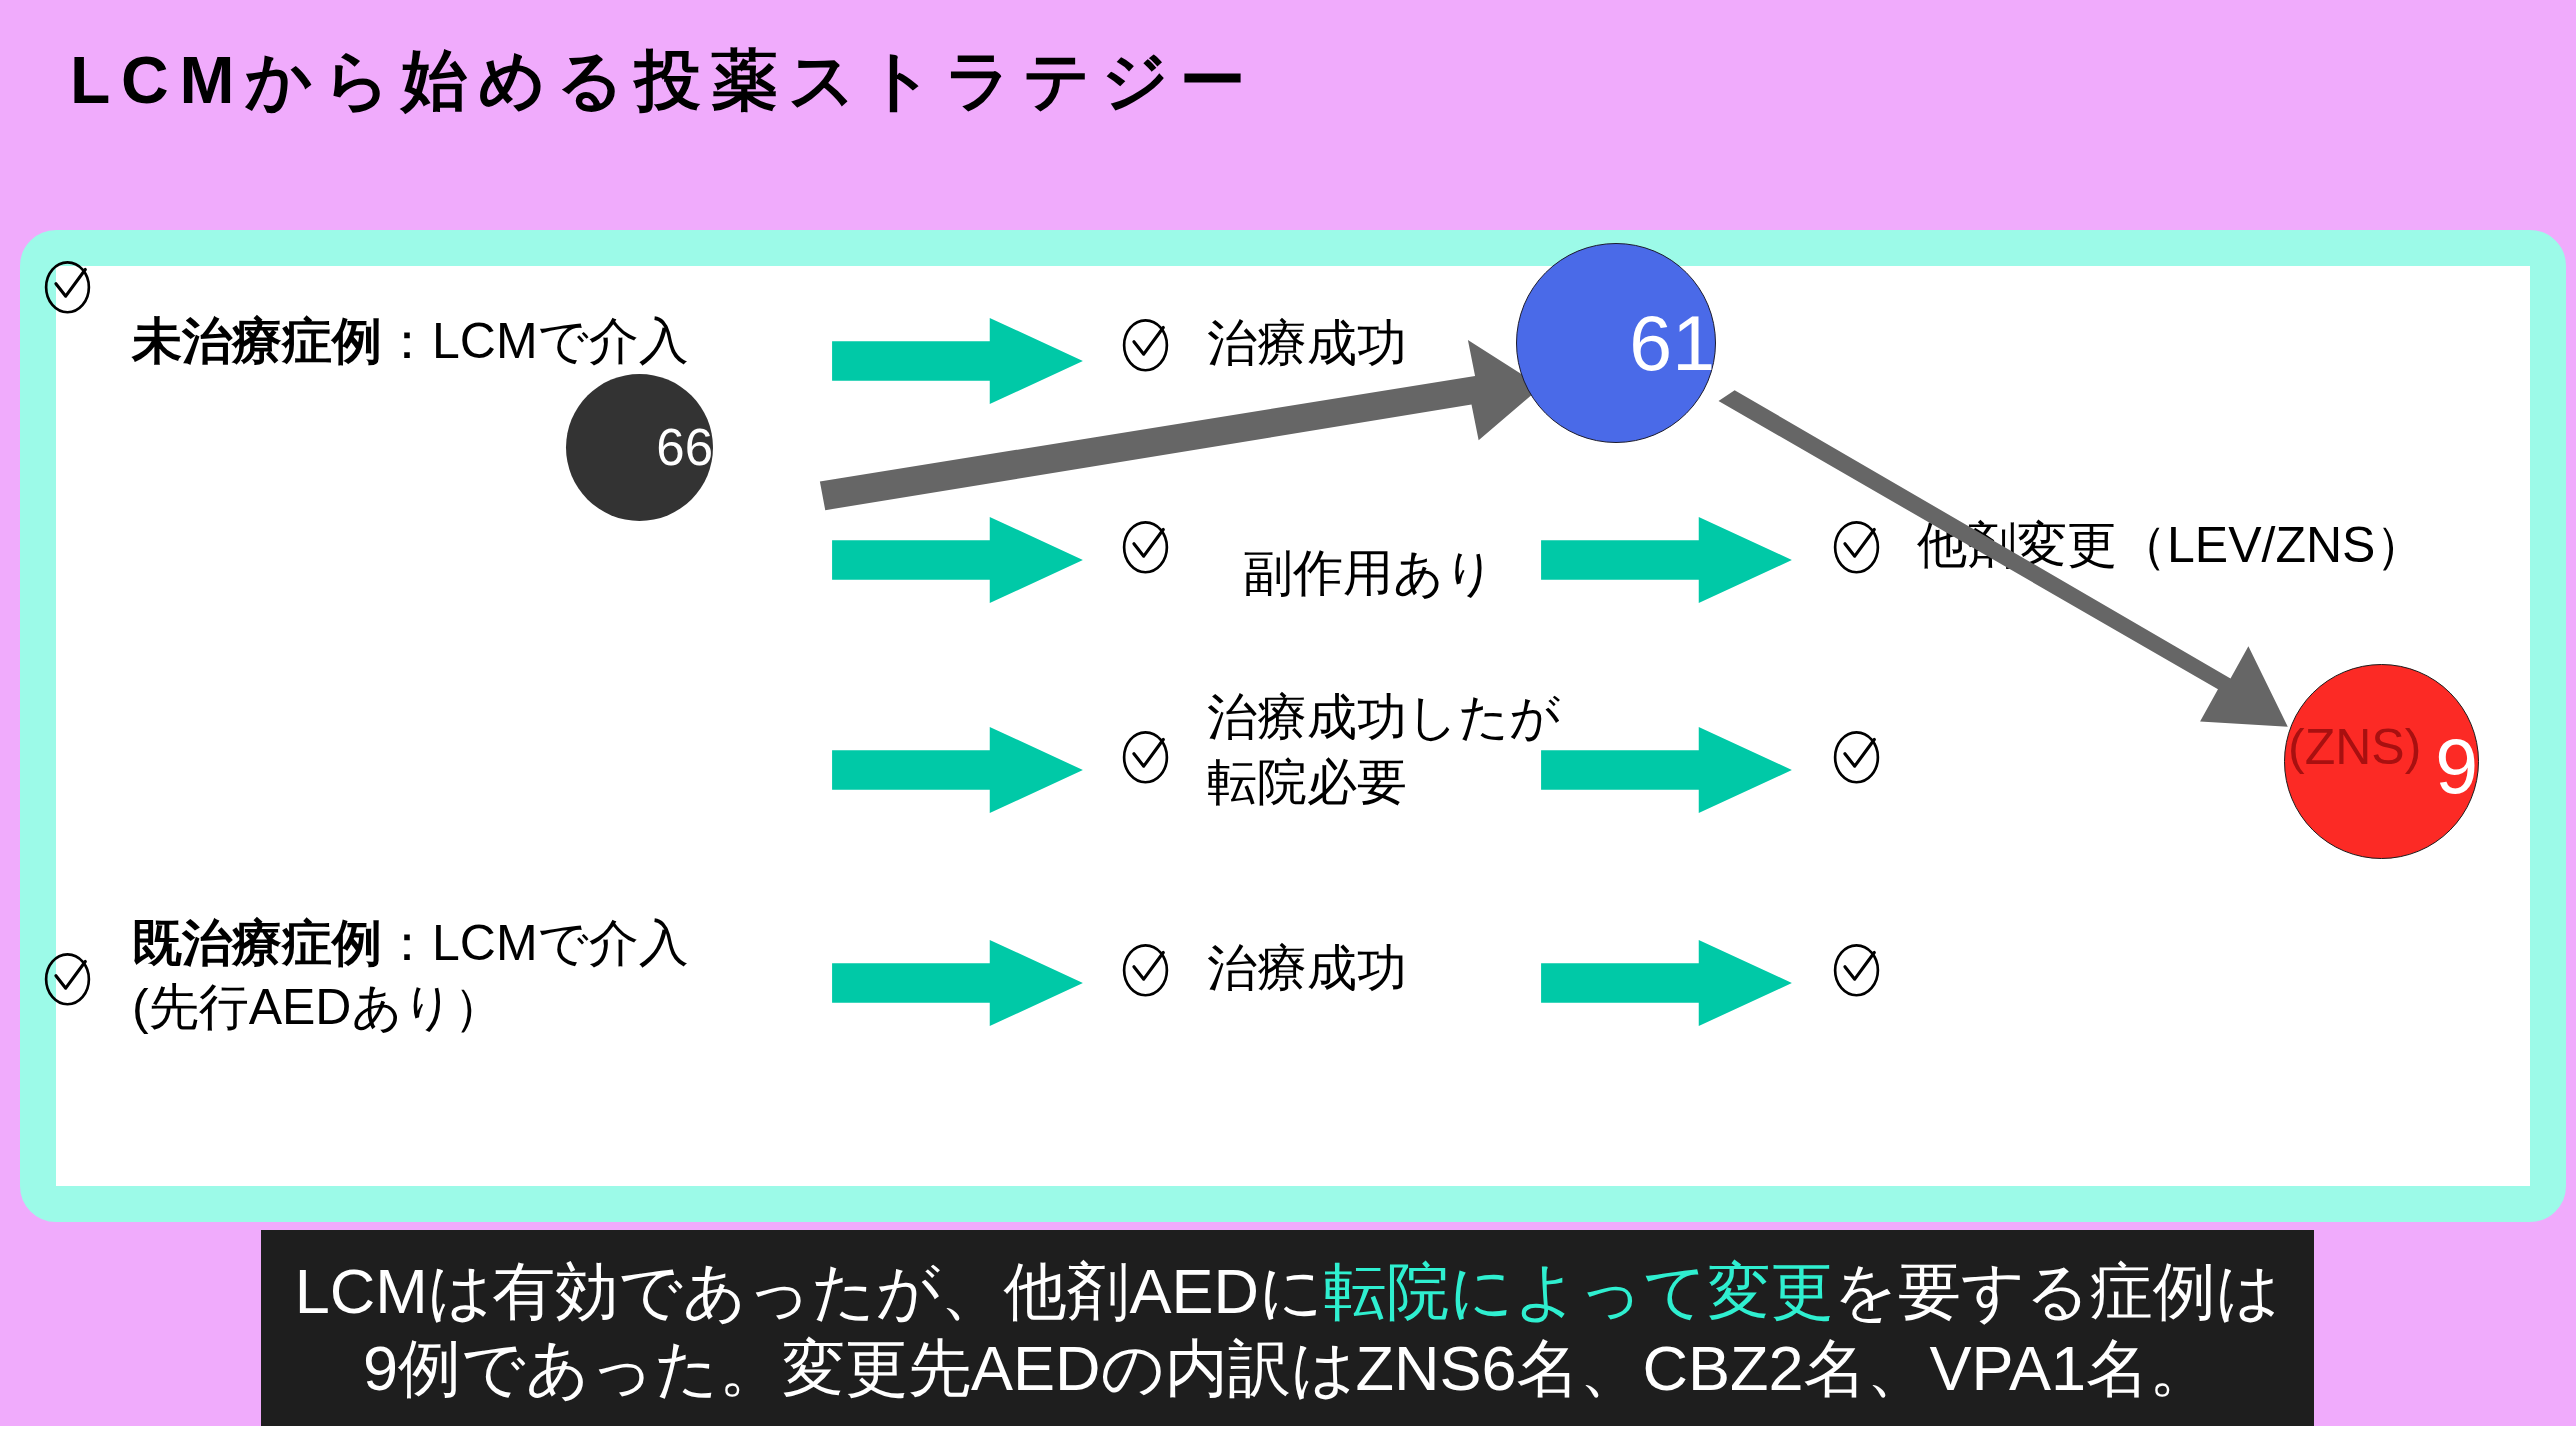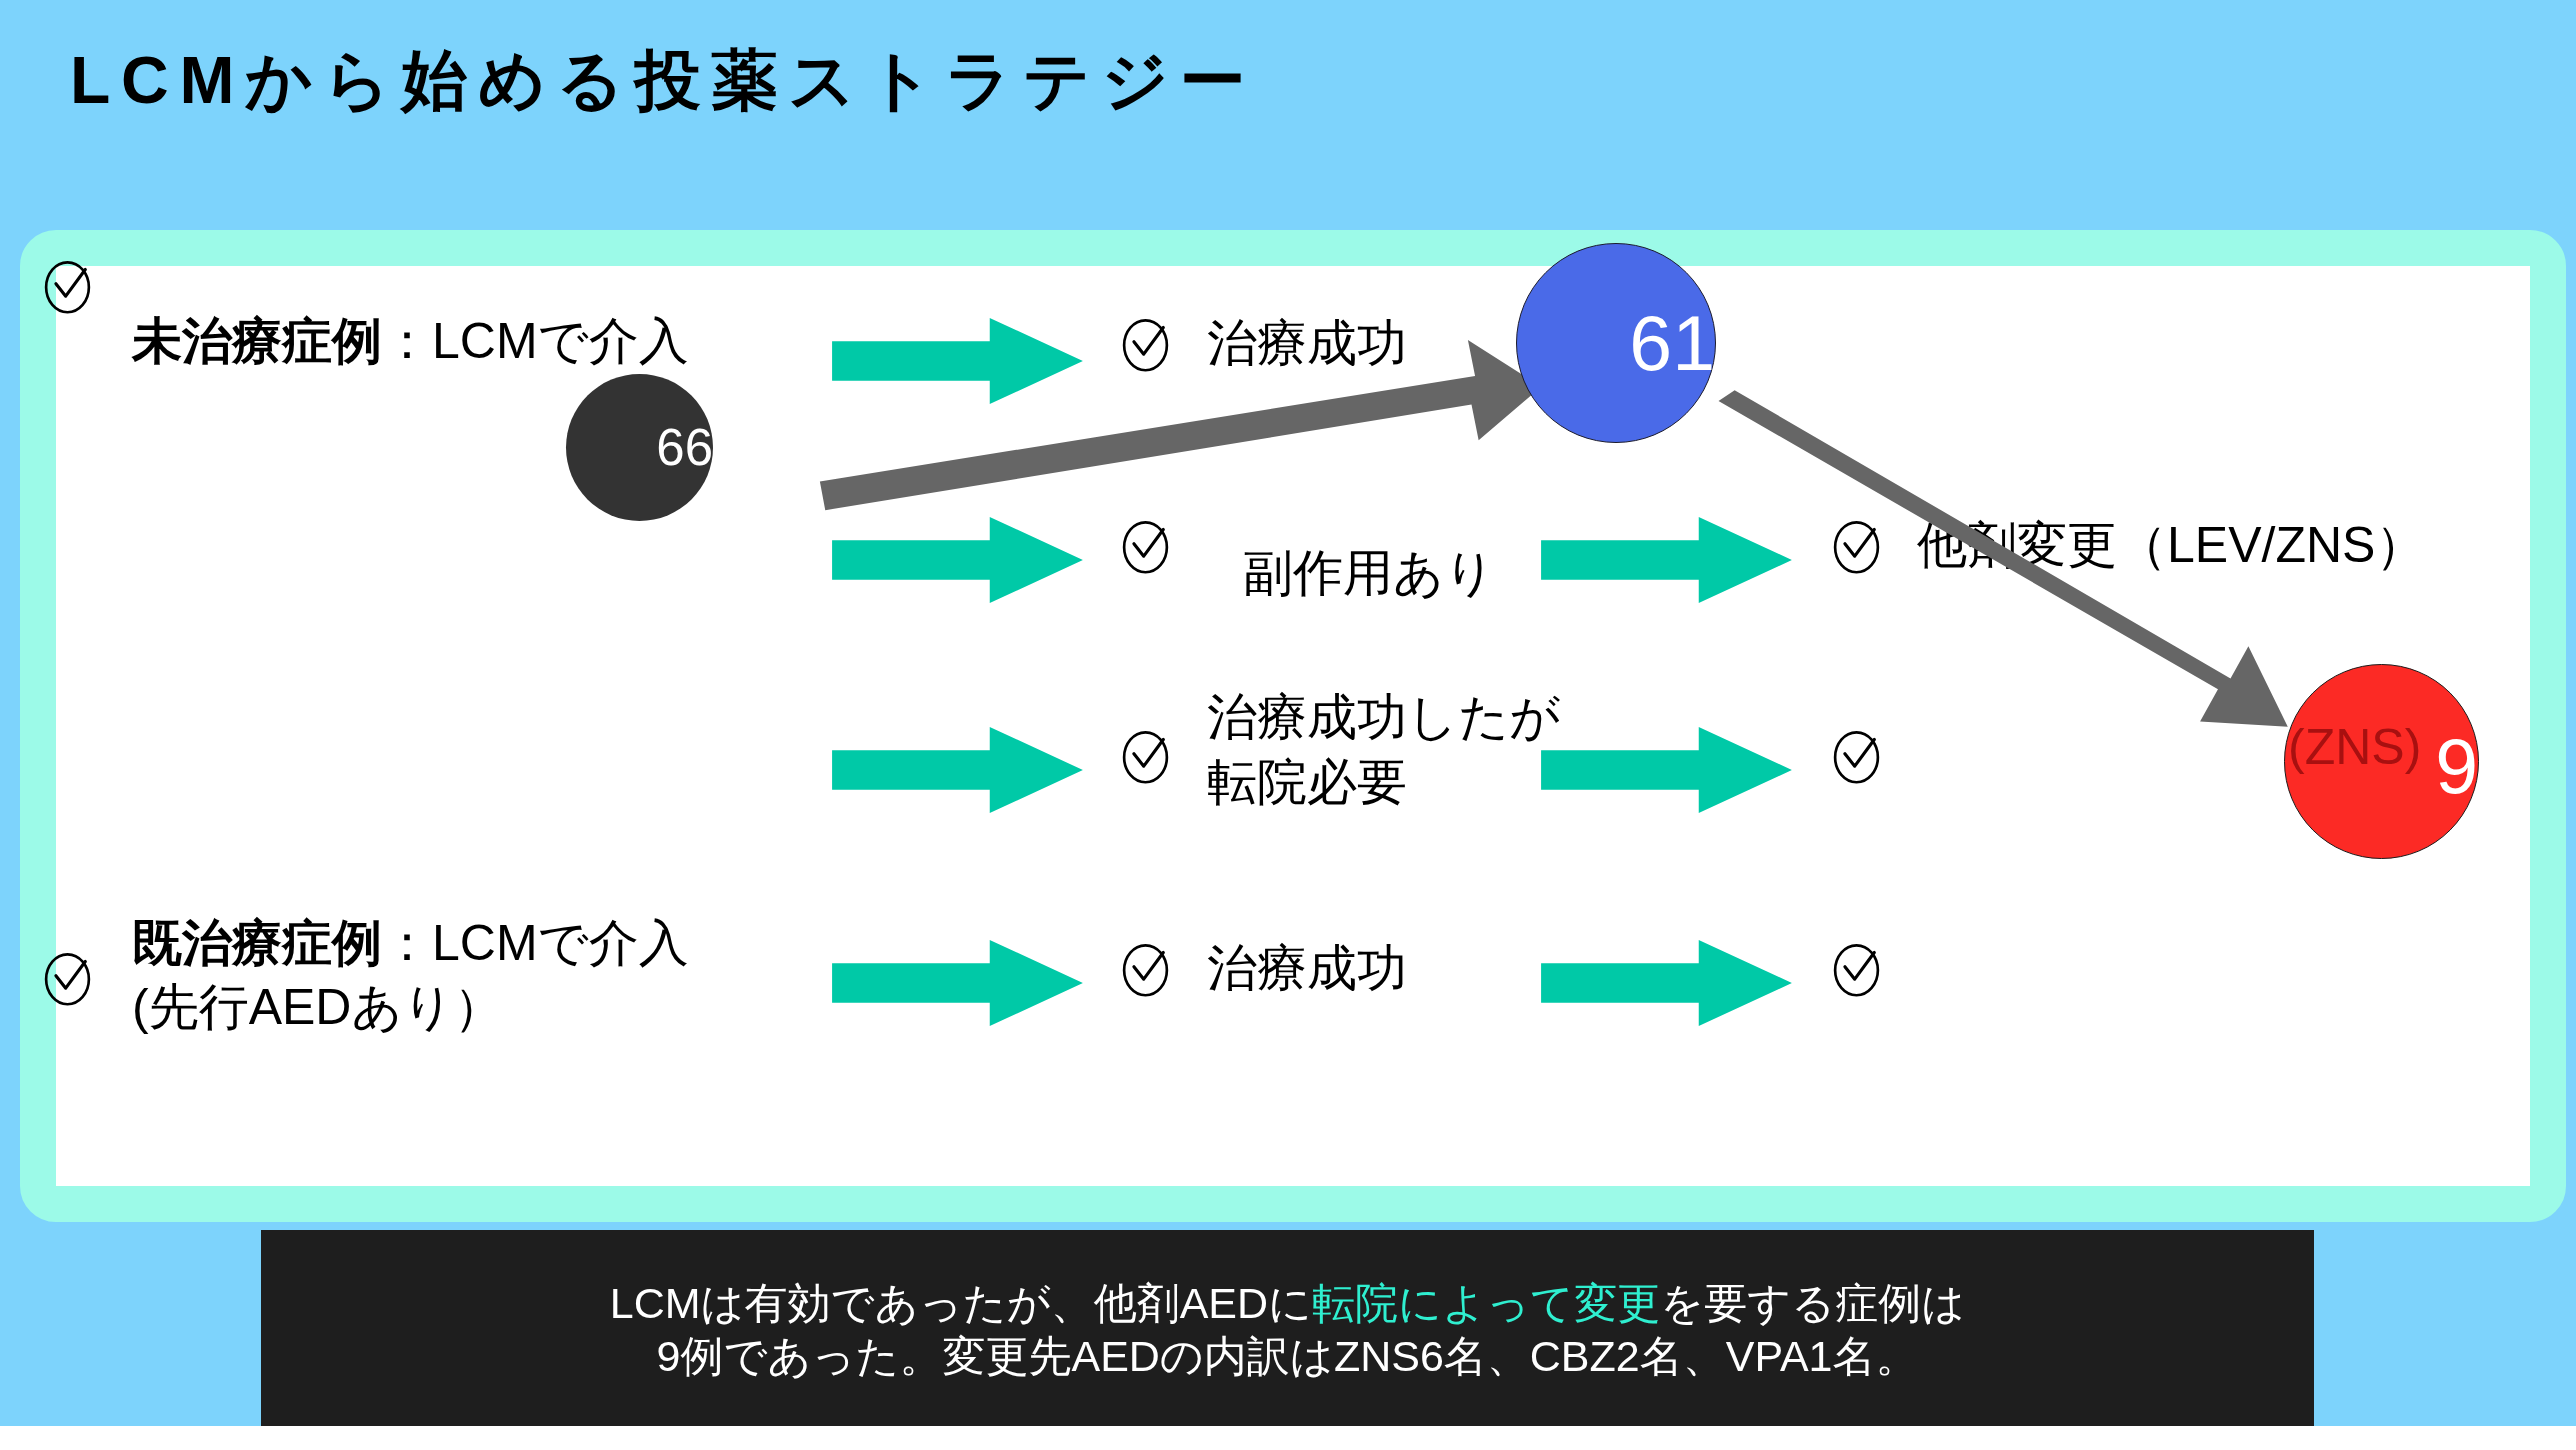--- a/index.html
+++ b/index.html
@@ -7,21 +7,21 @@
     padding: 0;
     background: #ffffff;
   }
   body {
     font-family: "Liberation Sans", "DejaVu Sans", sans-serif;
   }
   #slide {
     position: relative;
     width: 2576px;
     height: 1426px;
-    background: #7dd3fc;
+    background: #f0abfc;
     overflow: hidden;
   }
 
   
   #slide-title {
     position: absolute;
     left: 70px;
     top: 47px;
     font-size: 66px;
     font-weight: bold;
@@ -130,21 +130,21 @@
     width: 2053px;
     height: 199px;
     background: #1E1E1E;
     color: #ffffff;
     display: flex;
     flex-direction: column;
     align-items: center;
     justify-content: center;
   }
   .caption-line {
-    font-size: 43px;
+    font-size: 63px;
     line-height: 1.22;
     white-space: nowrap;
     text-align: center;
   }
   .hl-teal { color: #2FEFD0; }
 </style>
 </head>
 <body>
 
 <div id="slide">

